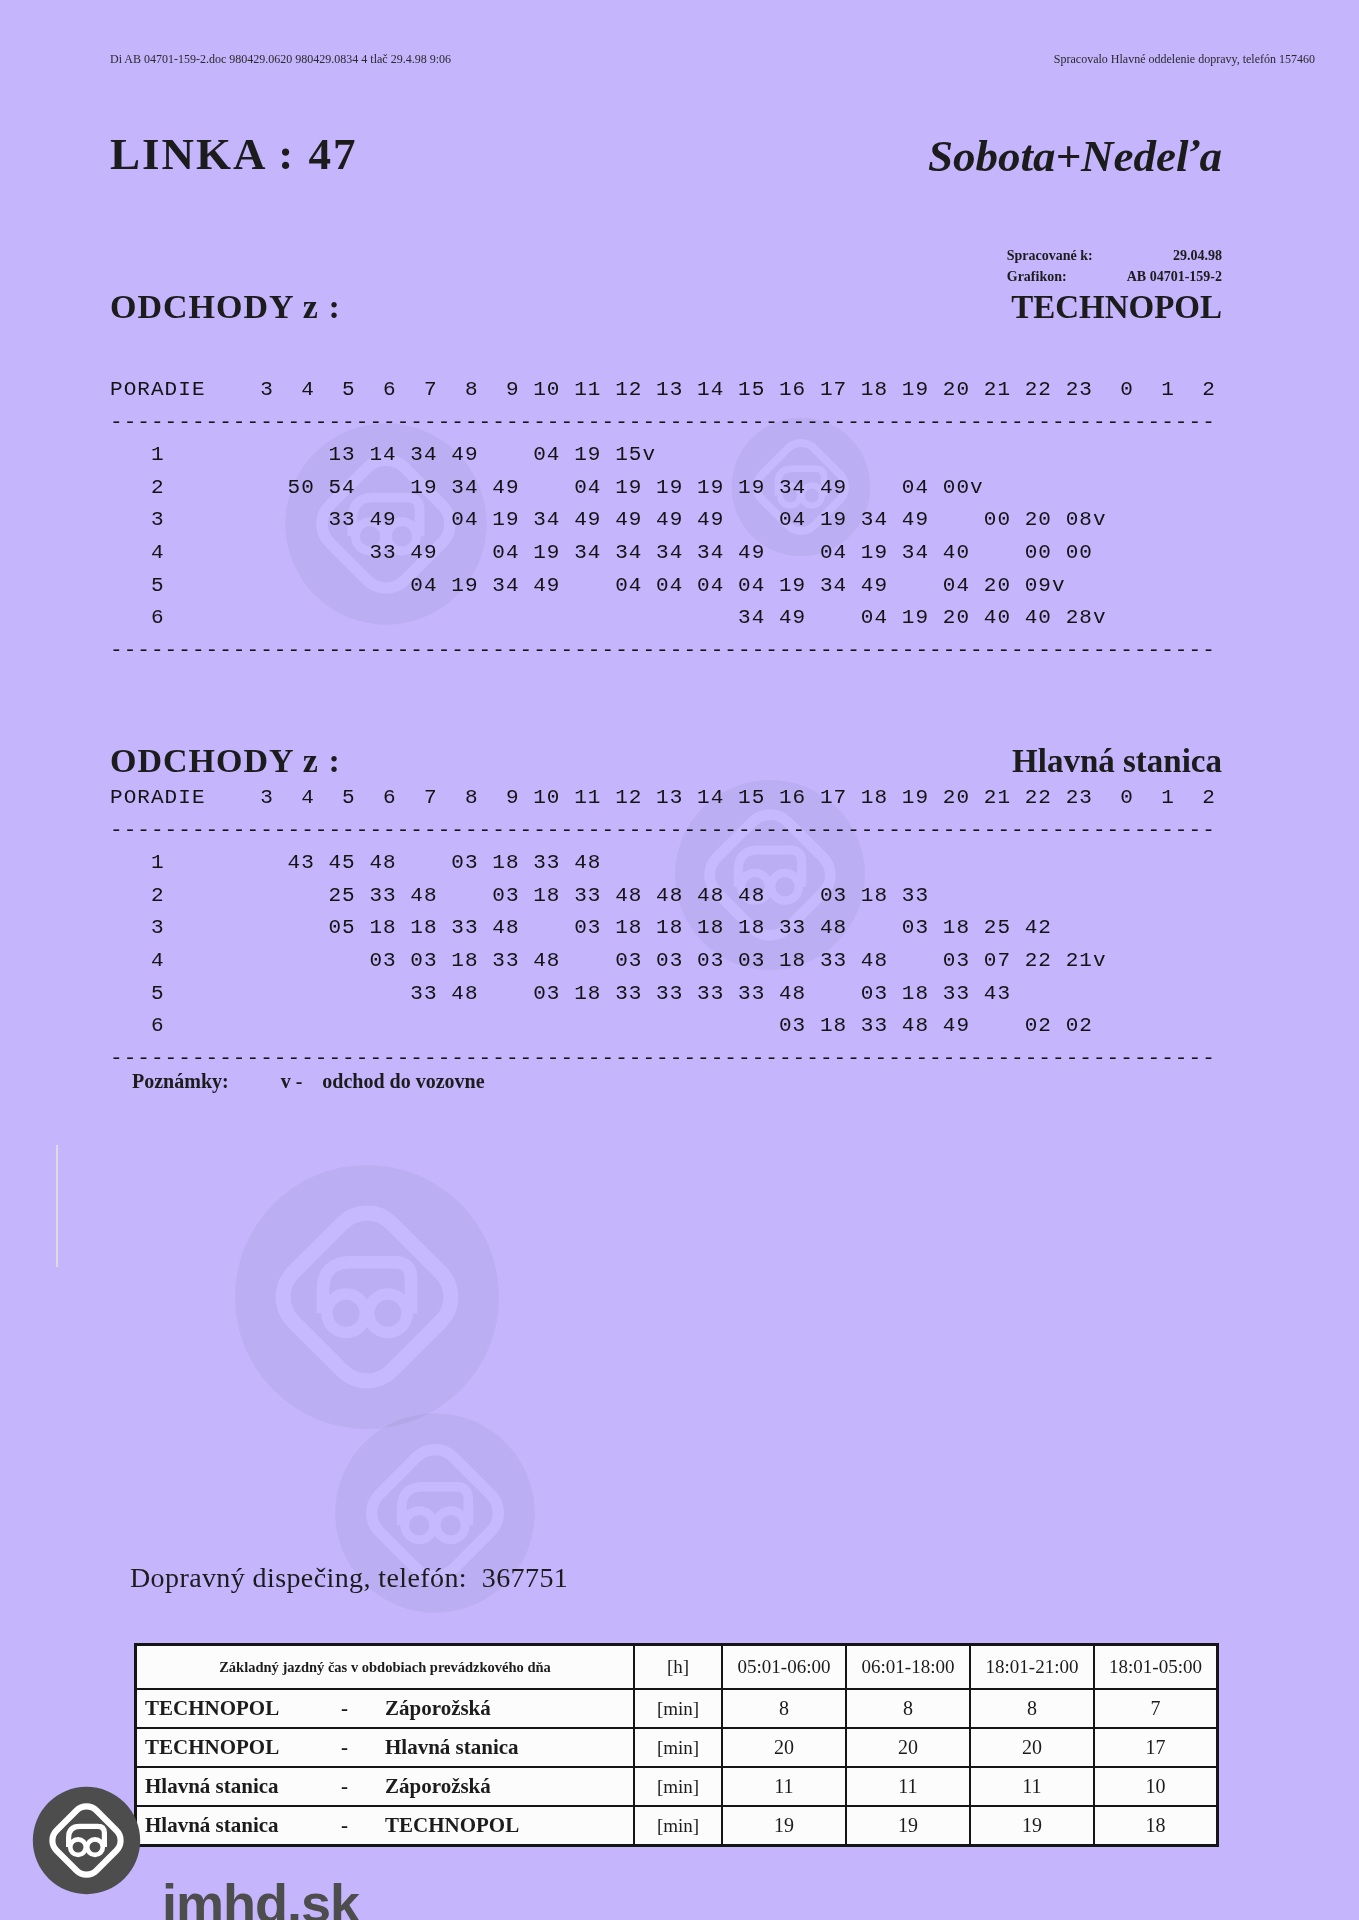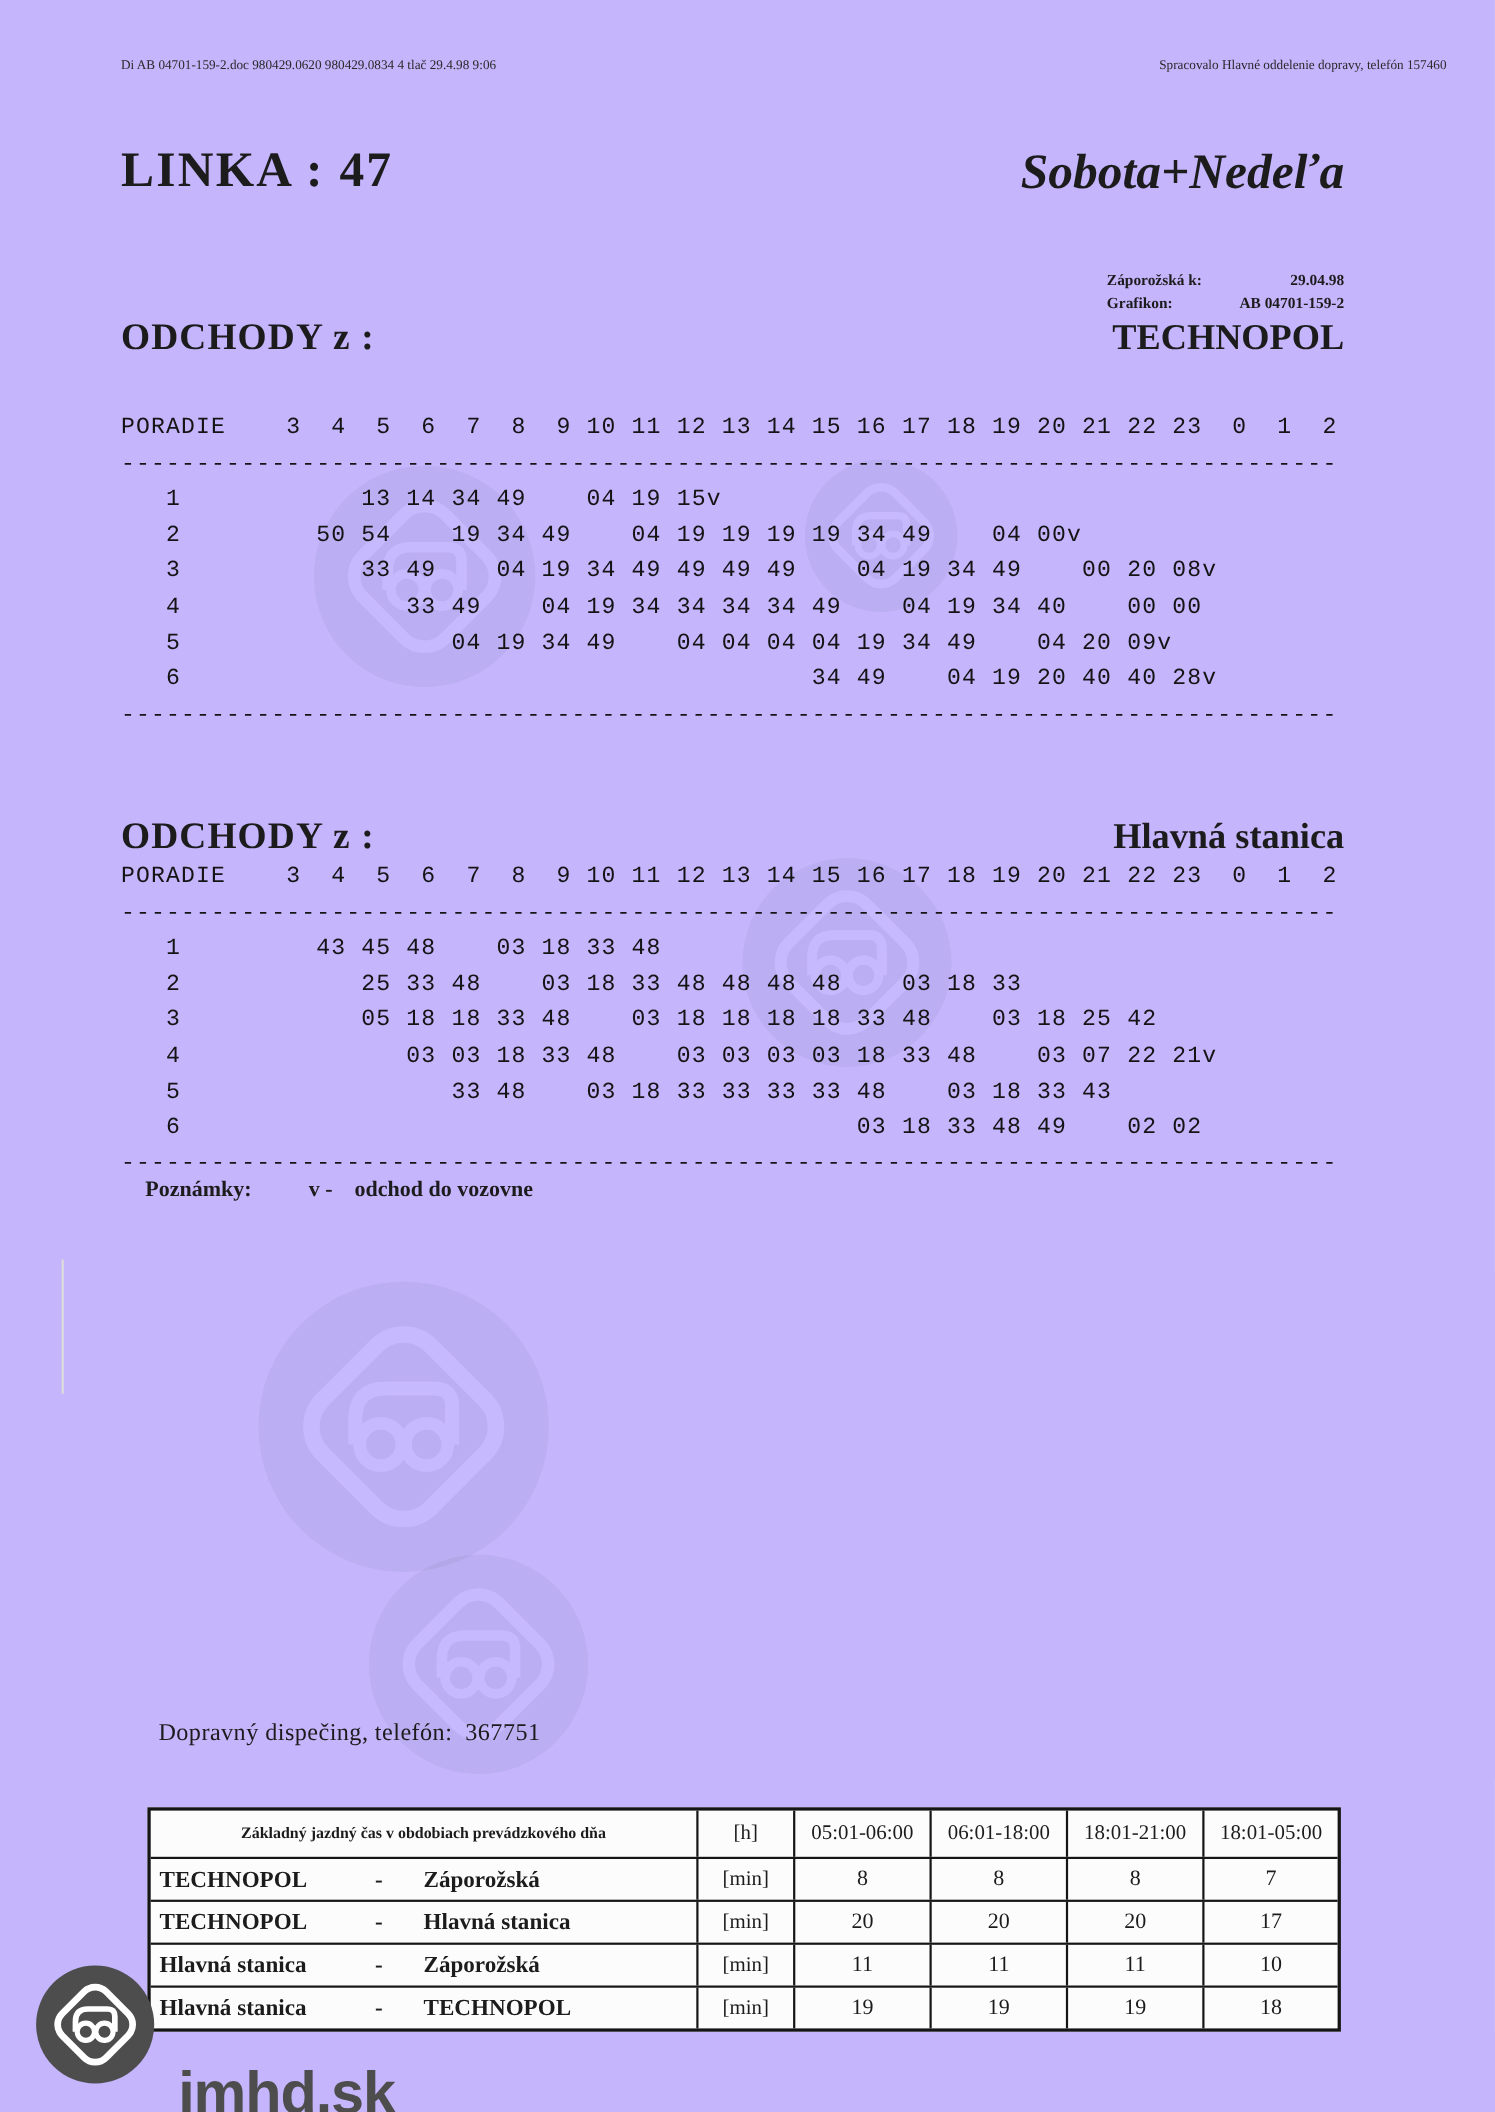--- a/index.html
+++ b/index.html
@@ -36,21 +36,21 @@
   .dep1{top:288px;} .dep2{top:742px;}
 
   pre.timetable{position:absolute; left:110px; margin:0; font-family:"Liberation Mono", monospace;
                 font-size:21px; line-height:32.6px; letter-spacing:1.05px; color:#141414; background:transparent;}
   .tt1{top:374px;} .tt2{top:782px;}
 
   .notes{position:absolute; left:132px; top:1070px; font-size:20px; font-weight:bold; display:flex;}
   .notes .sym{margin-left:52px;}
   .notes .txt{margin-left:20px;}
 
-  .dispatch{position:absolute; left:144px; top:1562px; font-size:22px; white-space:pre; letter-spacing:0.4px;}
+  .dispatch{position:absolute; left:130px; top:1562px; font-size:28px; white-space:pre; letter-spacing:0.4px;}
 
   .ttable{position:absolute; left:134px; top:1599px; border:3px solid #151515; background:#fcfcfc;margin-top:44px;}
   .trow{display:grid; grid-template-columns:496px 88px 124px 124px 124px 123px; height:37px; border-top:2.5px solid #151515;}
   .trow.thead{height:42px; border-top:none;}
   .tc{border-left:2.5px solid #151515; display:flex; align-items:center; justify-content:center; font-size:20px; overflow:hidden;}
   .tc:first-child{border-left:none;}
   .th-desc{font-size:14.5px; font-weight:bold; padding:0 6px; text-align:center;}
   .th-time{font-size:19px;}
   .unit-cell{font-size:19px;}
   .route-cell{display:grid; grid-template-columns:196px 44px auto; justify-content:start; justify-items:start;
@@ -124,21 +124,21 @@
     <div class="meta-row">
       <span>Di AB 04701-159-2.doc 980429.0620 980429.0834  4 tlač 29.4.98 9:06</span>
       <span>Spracovalo Hlavné oddelenie dopravy, telefón 157460</span>
     </div>
 
 
     <div class="line-title">LINKA : 47</div>
     <div class="service-days">Sobota+Nedeľa</div>
 
     <div class="proc-info">
-      <span class="lab">Záporožská k:</span>
+      <span class="lab">Spracované k:</span>
       <span class="val">29.04.98</span>
       <span class="lab">Grafikon:</span>
       <span class="val">AB 04701-159-2</span>
     </div>
 
     <div class="dep-head dep1">
       <span class="h">ODCHODY z :</span>
       <span class="stop">TECHNOPOL</span>
     </div>
     <pre class="timetable tt1">PORADIE    3  4  5  6  7  8  9 10 11 12 13 14 15 16 17 18 19 20 21 22 23  0  1  2

